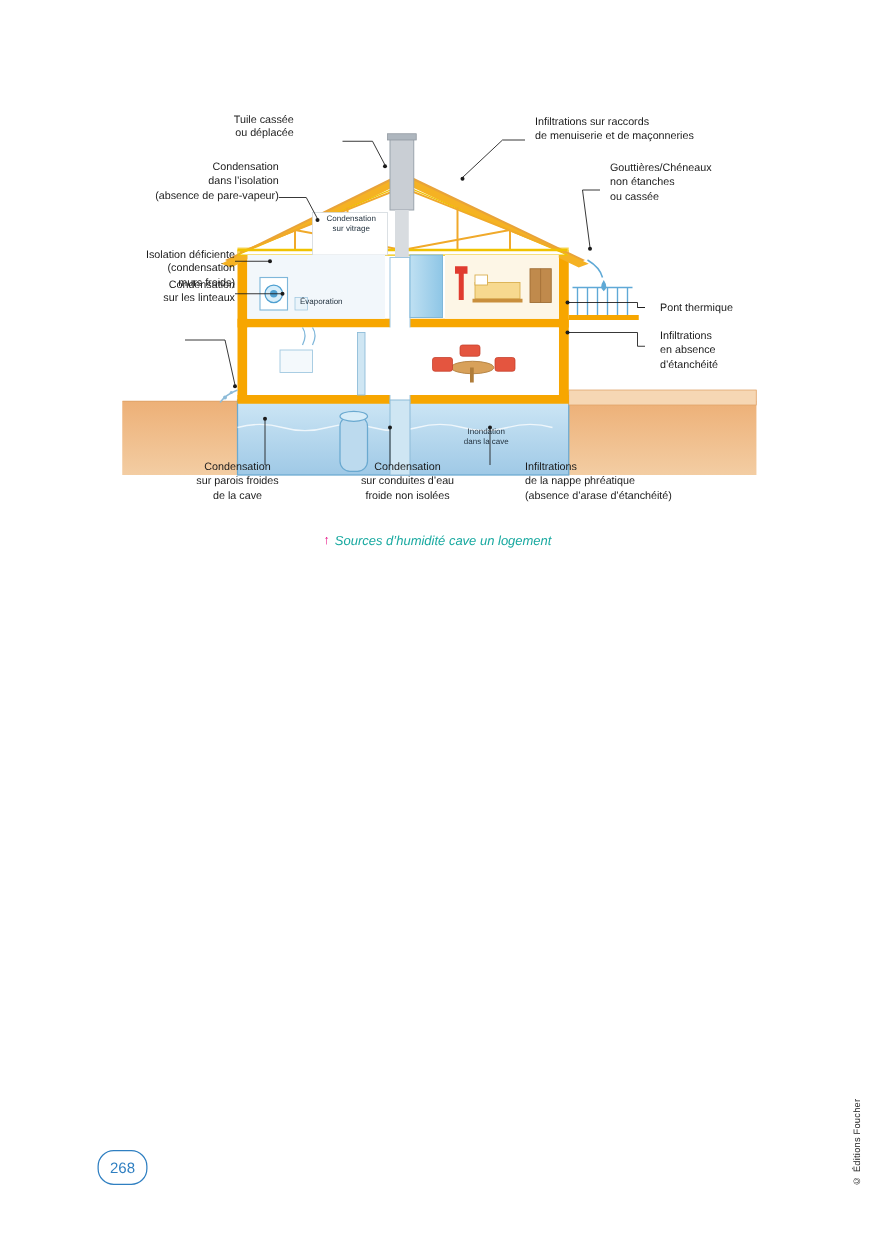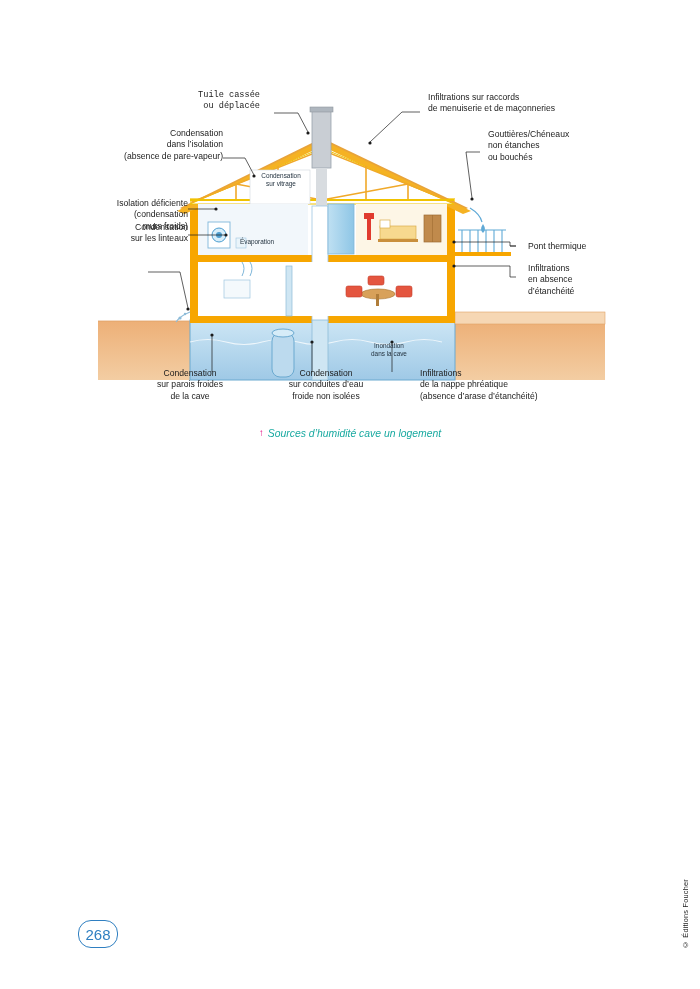--- a/index.html
+++ b/index.html
@@ -76,21 +76,21 @@
   
   .pagenum {
     position: absolute;
     left: 78px;
     top: 920px;
     width: 38px;
     height: 26px;
     border: 1px solid #2f7fc1;
     border-radius: 13px;
     color: #2f7fc1;
-    font-size: 15px;
+    font-size: 12px;
     display: flex;
     align-items: center;
     justify-content: center;
   }
   
   .credit {
     position: absolute;
     right: 10px;
     bottom: 40px;
     font-size: 7.4px;
@@ -312,41 +312,41 @@
 
     <div class="inlbl" style="left:205px; top:92px; width:72px;">Condensation
 sur  vitrage</div>
 
     <div class="inlbl" style="left:185px; top:158px; width:64px;">Évaporation</div>
 
     <div class="inlbl" style="left:316px; top:262px; width:66px;">Inondation
 dans la cave</div>
   </div>
 
-  <div class="lbl r" style="left:140px; top:90px; width:120px;font-family:Liberation Mono, monospace;">Tuile cassée
+  <div class="lbl r" style="left:115px; top:90px; width:120px;">Tuile cassée
 ou déplacée</div>
 
   <div class="lbl r" style="left:58px; top:128px; width:165px;">Condensation
 dans l’isolation
 (absence de pare-vapeur)</div>
 
   <div class="lbl r" style="left:48px; top:182px; width:140px;margin-top:16px;">Isolation déficiente
 (condensation
 murs froids)</div>
 
   <div class="lbl r" style="left:66px; top:222px; width:122px;">Condensation
 sur les linteaux</div>
 
 
   <div class="lbl l" style="left:428px; top:92px; width:185px;">Infiltrations sur raccords
 de menuiserie et de maçonneries</div>
 
   <div class="lbl l" style="left:488px; top:129px; width:130px;">Gouttières/Chéneaux
 non étanches
-ou bouchés</div>
+ou cassée</div>
 
   <div class="lbl l" style="left:528px; top:241px; width:120px;">Pont thermique</div>
 
   <div class="lbl l" style="left:528px; top:263px; width:110px;">Infiltrations
 en absence
 d’étanchéité</div>
 
   <div class="lbl c" style="left:128px; top:368px; width:124px;">Condensation
 sur parois froides
 de la cave</div>

